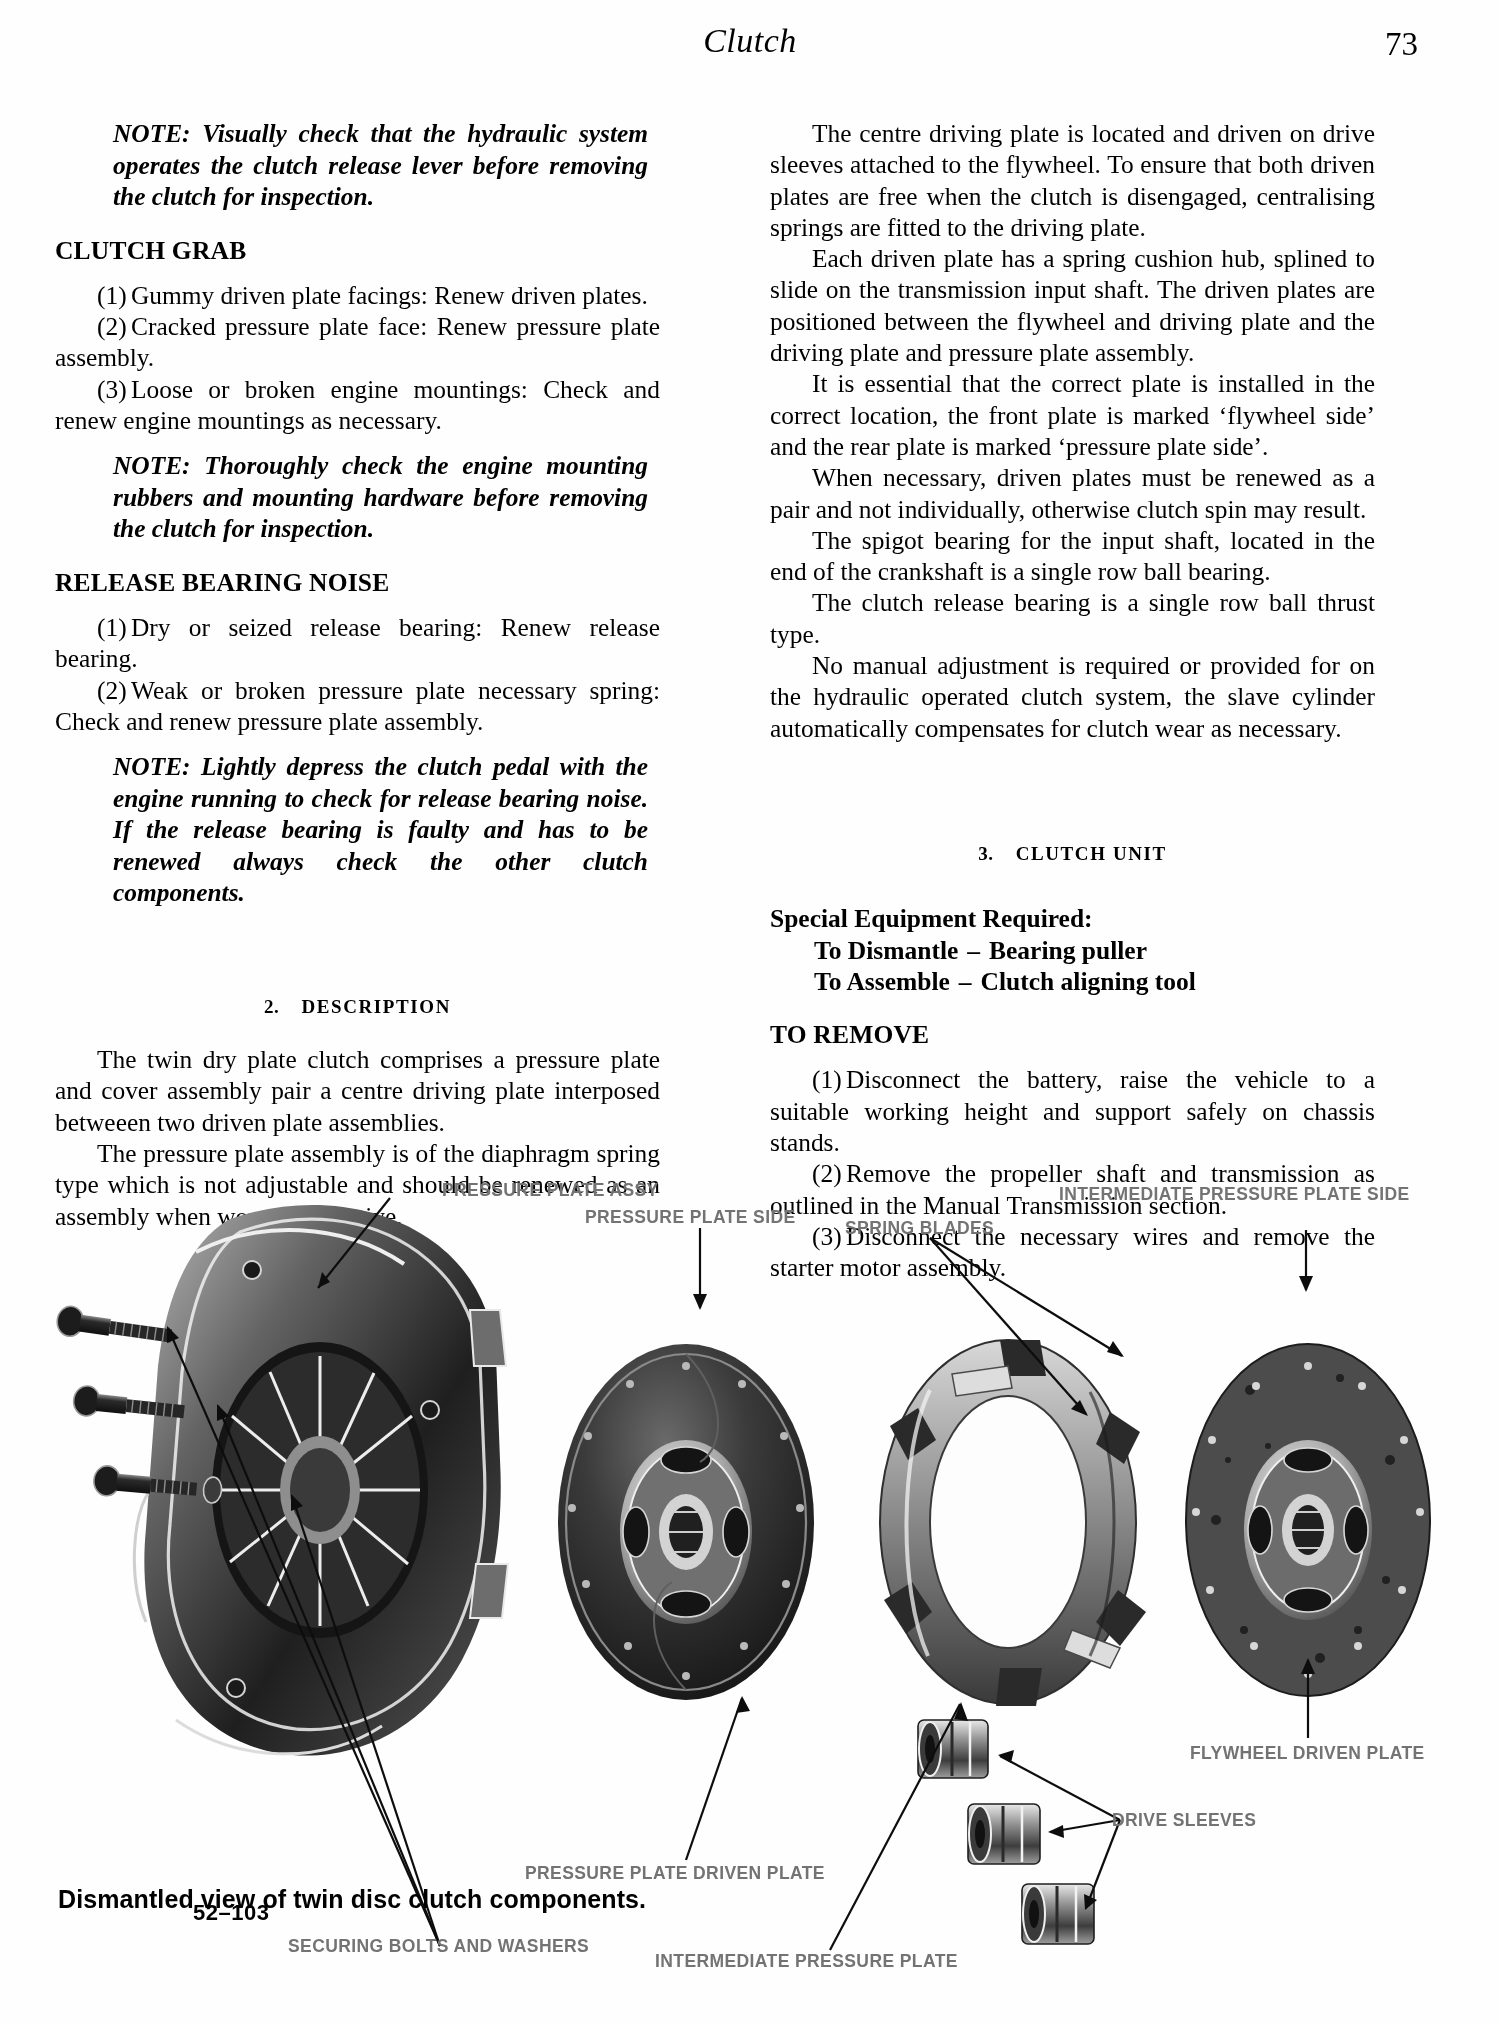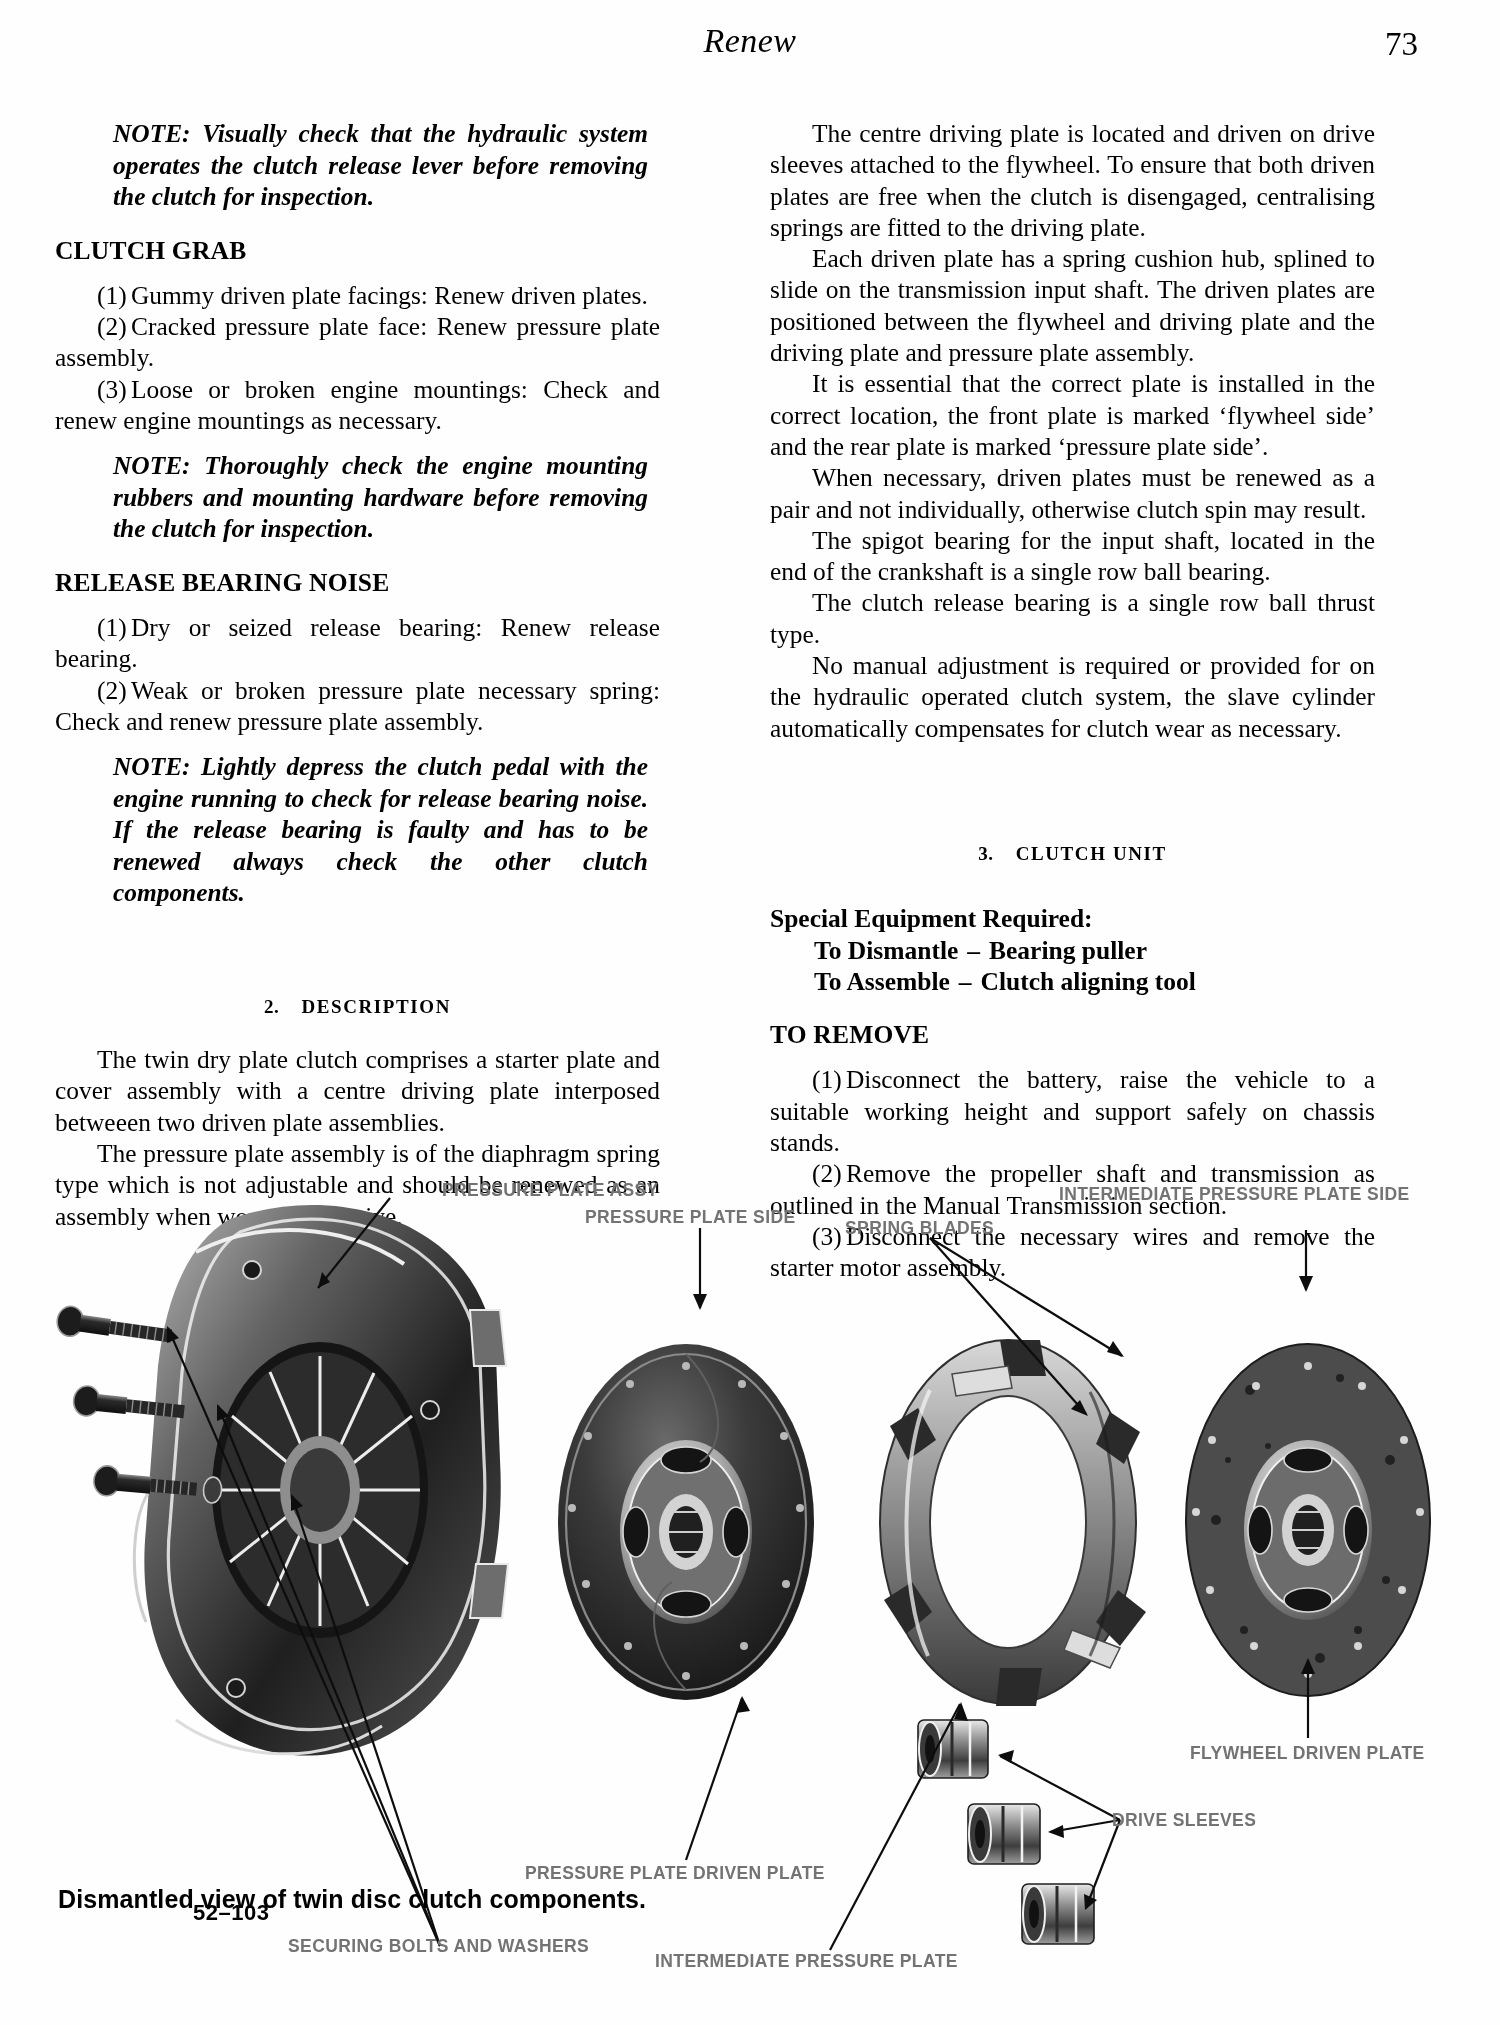--- a/index.html
+++ b/index.html
@@ -138,21 +138,21 @@
   }
 
   svg.art { position: absolute; left: 0; top: 0; }
 </style>
 </head>
 <body>
 
 <div class="page">
 
   <div class="runhead">
-    <div class="runhead-title">Renew</div>
+    <div class="runhead-title">Clutch</div>
     <div class="runhead-page">73</div>
   </div>
 
   <div class="col col-left">
 
     <p class="note">NOTE: Visually check that the hydraulic system operates the clutch release lever before removing the clutch for inspection.</p>
 
     <div class="gap-m"></div>
     <p class="sec-head">CLUTCH GRAB</p>
     <div class="gap-s"></div>
@@ -183,21 +183,21 @@
 
     <div class="gap-s"></div>
     <p class="note">NOTE: Lightly depress the clutch pedal with the engine running to check for release bearing noise. If the release bearing is faulty and has to be renewed always check the other clutch components.</p>
 
     <div class="gap-l"></div>
     <p class="num-head">
       <span class="num">2.</span><span class="ttl">DESCRIPTION</span>
     </p>
     <div class="gap-m"></div>
 
-    <p class="indent">The twin dry plate clutch comprises a starter plate and cover assembly with a centre driving plate interposed betweeen two driven plate assemblies.</p>
+    <p class="indent">The twin dry plate clutch comprises a pressure plate and cover assembly pair a centre driving plate interposed betweeen two driven plate assemblies.</p>
     <p class="indent">The pressure plate assembly is of the diaphragm spring type which is not adjustable and should be renewed as an assembly when worn or defective.</p>
   </div>
 
   <div class="col col-right">
 
     <p class="indent">The centre driving plate is located and driven on drive sleeves attached to the flywheel. To ensure that both driven plates are free when the clutch is disengaged, centralising springs are fitted to the driving plate.</p>
     <p class="indent">Each driven plate has a spring cushion hub, splined to slide on the transmission input shaft. The driven plates are positioned between the flywheel and driving plate and the driving plate and pressure plate assembly.</p>
     <p class="indent">It is essential that the correct plate is installed in the correct location, the front plate is marked ‘flywheel side’ and the rear plate is marked ‘pressure plate side’.</p>
     <p class="indent">When necessary, driven plates must be renewed as a pair and not individually, otherwise clutch spin may result.</p>
     <p class="indent">The spigot bearing for the input shaft, located in the end of the crankshaft is a single row ball bearing.</p>

